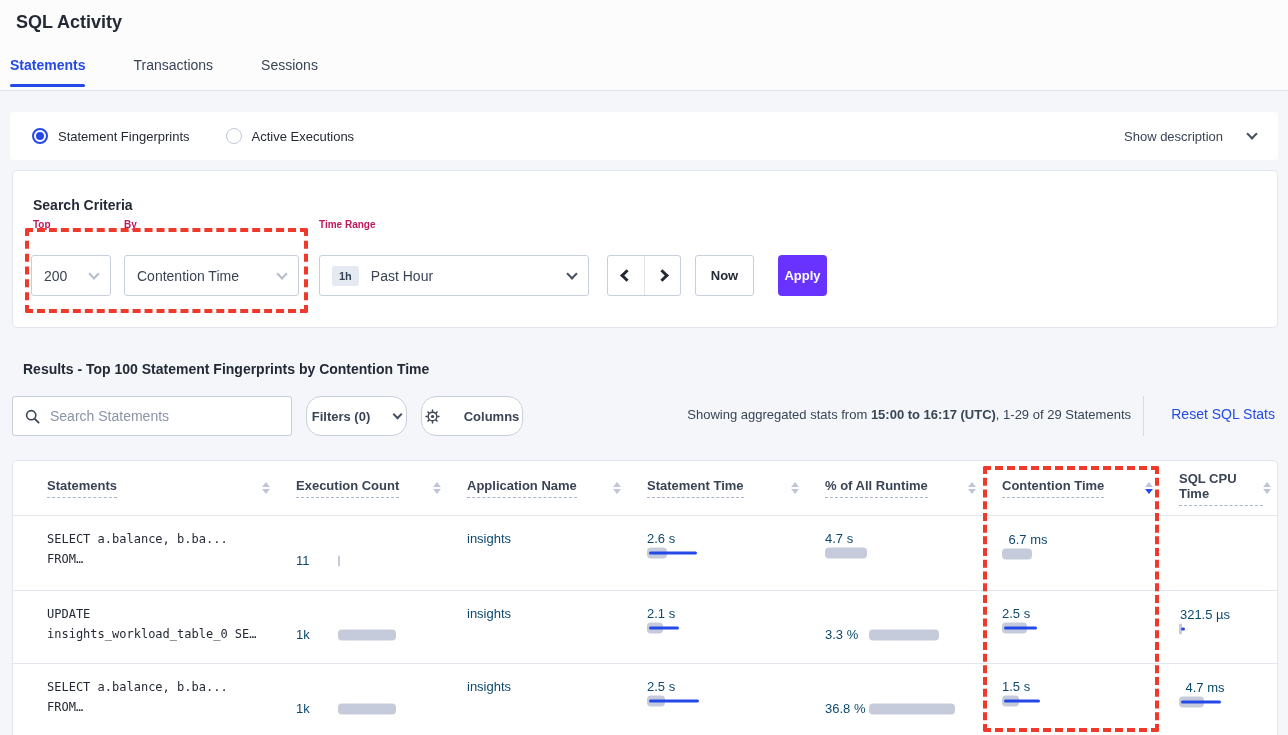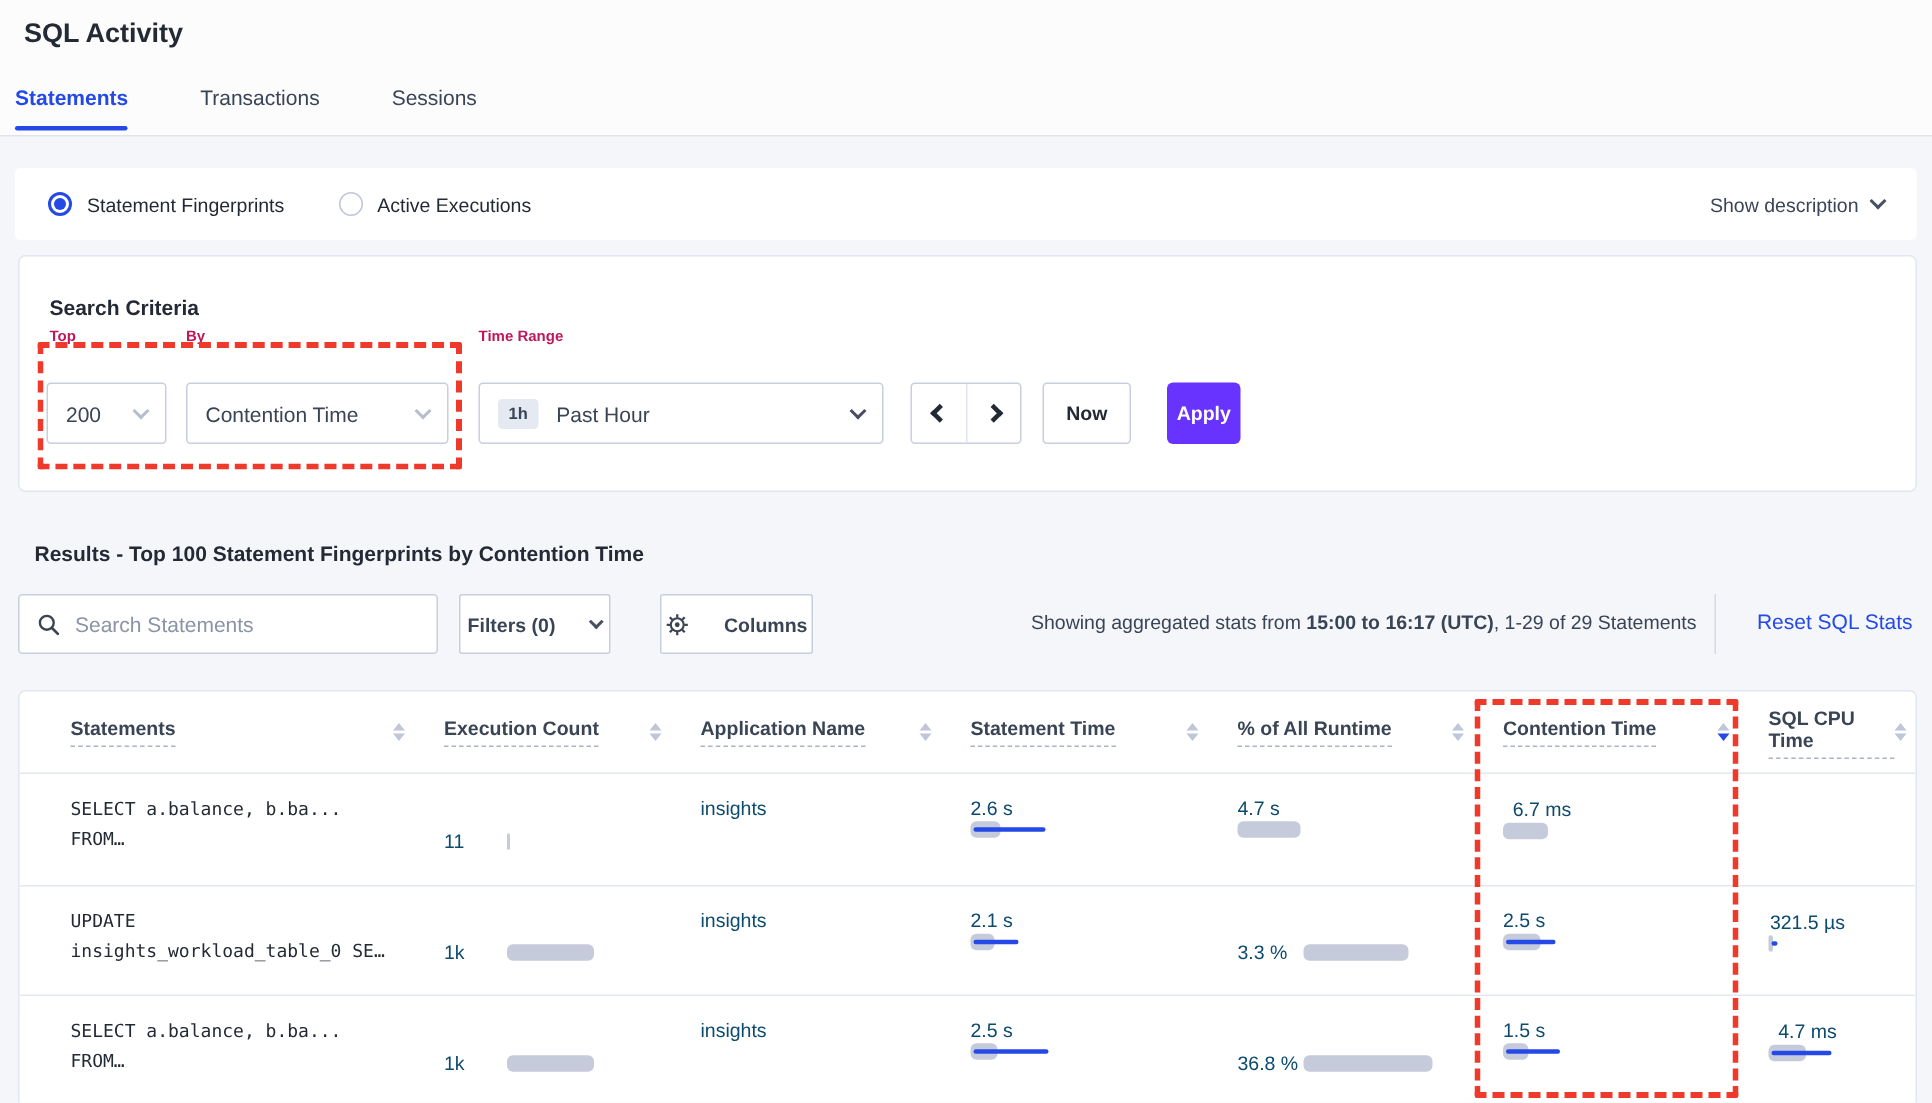--- a/index.html
+++ b/index.html
@@ -17,21 +17,21 @@
   .tab { font-size:14px; color:#394455; padding-bottom:14px; cursor:pointer; position:relative; }
   .tab.active { color:#2449e6; font-weight:bold; }
   .tab.active::after { content:""; position:absolute; left:0; right:0; bottom:0; height:3px; background:#2449e6; border-radius:2px; }
   
   .radio-band { position:absolute; top:112px; left:10px; width:1268px; height:48px; background:#fff; border-radius:4px; display:flex; align-items:center; padding:0 22px; }
   .radio-opt { display:flex; align-items:center; gap:10px; margin-right:36px; cursor:pointer; }
   .radio-circle { width:16px; height:16px; border-radius:50%; border:1px solid #c0c6d9; background:#fff; position:relative; }
   .radio-circle.checked { border:2px solid #2449e6; }
   .radio-circle.checked::after { content:""; position:absolute; top:2px; left:2px; width:8px; height:8px; border-radius:50%; background:#2449e6; }
   .radio-label { font-size:13px; color:#242a35; }
-  .show-desc { margin-left:auto; display:flex; align-items:center; gap:9px; font-size:13px; color:#394455; cursor:pointer; }
+  .show-desc { margin-left:auto; display:flex; align-items:center; gap:25px; font-size:13px; color:#394455; cursor:pointer; }
   
   .chev { display:inline-block; width:8px; height:8px; border-right:2px solid #475063; border-bottom:2px solid #475063; transform:rotate(45deg); margin-top:-4px; }
   .chev.light { border-color:#b6bdcc; }
   
   .criteria-card { position:absolute; top:170px; left:12px; width:1266px; height:158px; background:#fff; border:1px solid #e2e6ee; border-radius:5px; }
   .criteria-title { position:absolute; top:26px; left:20px; font-size:14px; font-weight:bold; color:#242a35; }
   .field-label { position:absolute; top:48px; font-size:10px; font-weight:bold; color:#be185d; }
   .select-box { position:absolute; top:84px; height:41px; background:#fff; border:1px solid #c8cfdc; border-radius:3px; display:flex; align-items:center; padding:0 12px; font-size:14px; color:#394455; cursor:pointer; }
   .select-box .chev { margin-left:auto; }
   .badge-1h { background:#e4e9f2; color:#394455; font-size:11px; font-weight:bold; padding:4px 7px; border-radius:3px; margin-right:12px; }
@@ -42,23 +42,23 @@
   .arrow-glyph.left { transform:rotate(45deg); }
   .arrow-glyph.right { transform:rotate(225deg); }
   .now-btn { position:absolute; top:84px; left:682px; width:59px; height:41px; background:#fff; border:1px solid #c8cfdc; border-radius:3px; font-size:13px; font-weight:bold; color:#242a35; display:flex; align-items:center; justify-content:center; cursor:pointer; }
   .apply-btn { position:absolute; top:84px; left:765px; width:49px; height:41px; background:#6933ff; border:none; border-radius:4px; font-size:13px; font-weight:bold; color:#fff; display:flex; align-items:center; justify-content:center; cursor:pointer; font-family:"Liberation Sans",sans-serif; }
   
   .results-heading { position:absolute; top:361px; left:12px; font-size:14px; font-weight:bold; color:#242a35;padding-left:11px; }
   .toolbar { position:absolute; top:396px; left:12px; width:1266px; height:40px; }
   .search-input { position:absolute; left:0; top:0; width:280px; height:40px; background:#fff; border:1px solid #c8cfdc; border-radius:3px; display:flex; align-items:center; padding:0 12px; gap:10px; }
   .search-input input { border:none; outline:none; flex:1; font-size:14px; color:#394455; font-family:"Liberation Sans",sans-serif; background:transparent; }
   .search-input input::placeholder { color:#8a94a6; }
-  .tool-btn { position:absolute; top:0; height:40px; background:#fff; border:1px solid #c8cfdc; border-radius:2px; display:flex; align-items:center; justify-content:center; gap:24px; font-size:13px; font-weight:bold; color:#394455; cursor:pointer; }
+  .tool-btn { position:absolute; top:0; height:40px; background:#fff; border:1px solid #c8cfdc; border-radius:15px; display:flex; align-items:center; justify-content:center; gap:24px; font-size:13px; font-weight:bold; color:#394455; cursor:pointer; }
   .filters-btn { left:294px; width:101px; }
-  .columns-btn { left:409px; width:102px;margin-left:19px; }
+  .columns-btn { left:409px; width:102px; }
   .stats-text { position:absolute; right:147px; top:11px; font-size:13px; color:#394455; white-space:nowrap; }
   .stats-text b { font-weight:bold; }
   .toolbar-divider { position:absolute; right:134px; top:0; width:1px; height:40px; background:#d6dbe3; }
   .reset-link { position:absolute; right:3px; top:10px; font-size:14px; color:#2449e6; cursor:pointer; white-space:nowrap; }
   
   .table-card { position:absolute; top:460px; left:12px; width:1266px; height:330px; background:#fff; border:1px solid #e2e6ee; border-radius:5px; overflow:hidden; }
   .t-row { display:grid; grid-template-columns:249px 171px 180px 178px 177px 177px 1fr; padding-left:34px; }
   .t-head { height:54px; align-items:center; }
   .th { display:flex; align-items:center; font-size:13px; font-weight:bold; color:#394455; padding-right:26px; }
   .th .lbl { border-bottom:1px dashed #a9b4c6; padding-bottom:4px; cursor:pointer; }

